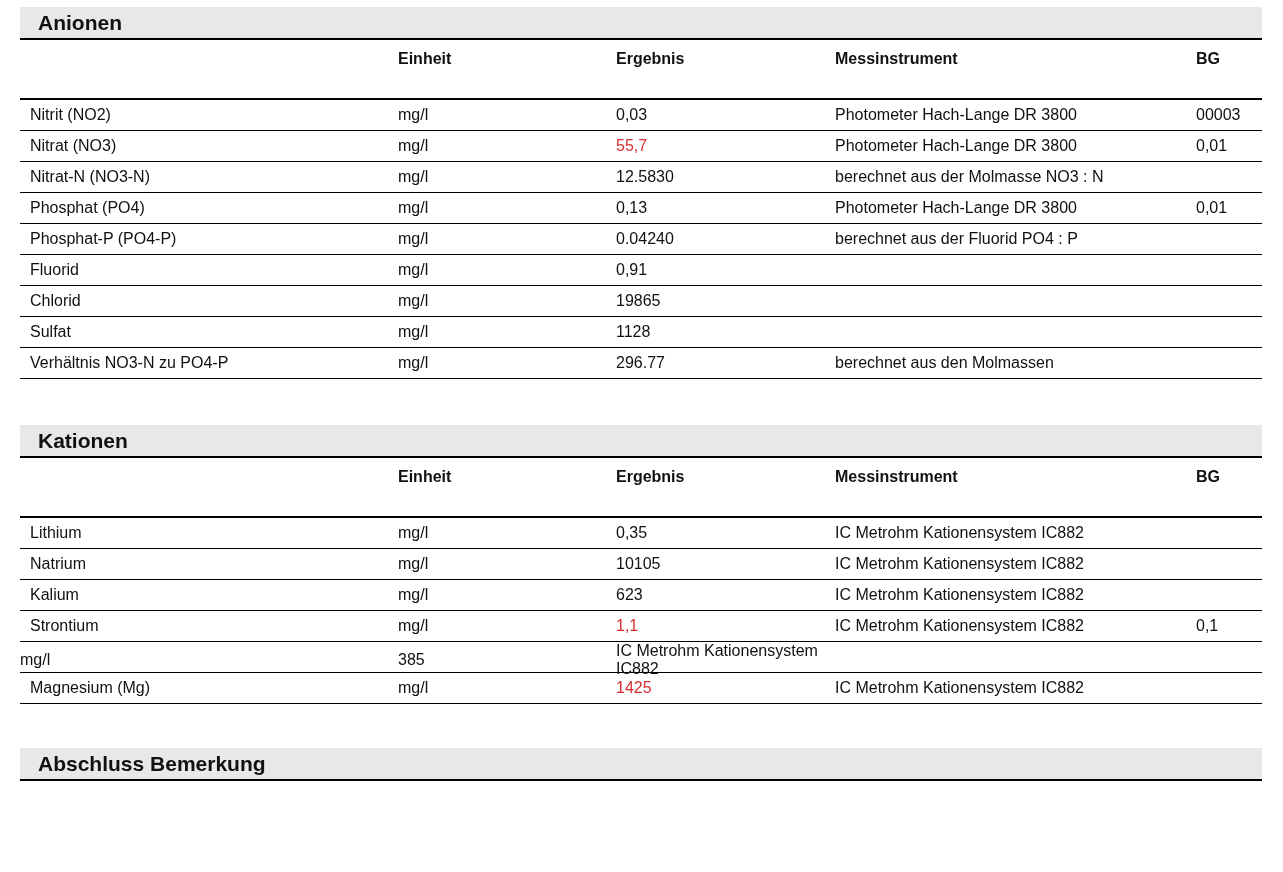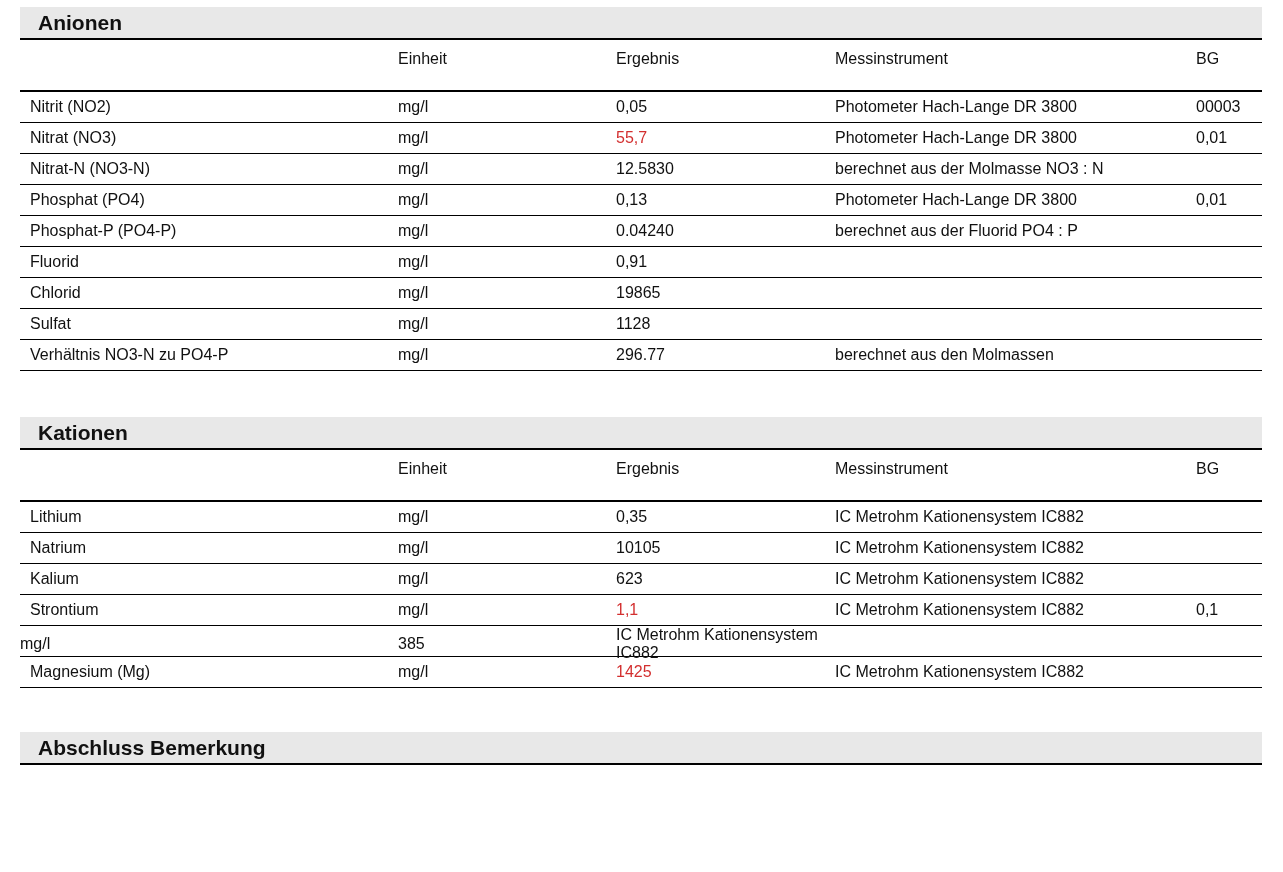--- a/index.html
+++ b/index.html
@@ -26,24 +26,24 @@
     background:var(--bar-bg);
     border-bottom:2px solid var(--rule);
     display:flex;align-items:center;
     padding-left:18px;
     font-size:21px;font-weight:bold;
   }
   
   .col-head{
     display:grid;
     grid-template-columns:378px 218px 219px 361px 1fr;
-    height:52px;
+    height:60px;
     border-bottom:2px solid var(--rule);
     padding-top:9px;
-    font-size:16px;font-weight:normal;
+    font-size:16px;font-weight:bold;
   }
   .col-head > div{line-height:19px;}
   
   .t-row{
     display:grid;
     grid-template-columns:378px 218px 219px 361px 1fr;
     height:31px;
     border-bottom:1px solid var(--rule);
     align-items:center;
     font-size:16px;
@@ -72,21 +72,21 @@
       <div></div>
       <div>Einheit</div>
       <div>Ergebnis</div>
       <div>Messinstrument</div>
       <div>BG</div>
     </div>
     <div>
         <div class="t-row">
     <div class="cell-name">Nitrit (NO2)</div>
     <div class="cell-einheit">mg/l</div>
-    <div class="cell-ergebnis">0,05</div>
+    <div class="cell-ergebnis">0,03</div>
     <div class="cell-instrument">Photometer Hach-Lange DR 3800</div>
     <div class="cell-bg">00003</div>
   </div>
         <div class="t-row">
     <div class="cell-name">Nitrat (NO3)</div>
     <div class="cell-einheit">mg/l</div>
     <div class="cell-ergebnis alert">55,7</div>
     <div class="cell-instrument">Photometer Hach-Lange DR 3800</div>
     <div class="cell-bg">0,01</div>
   </div>

